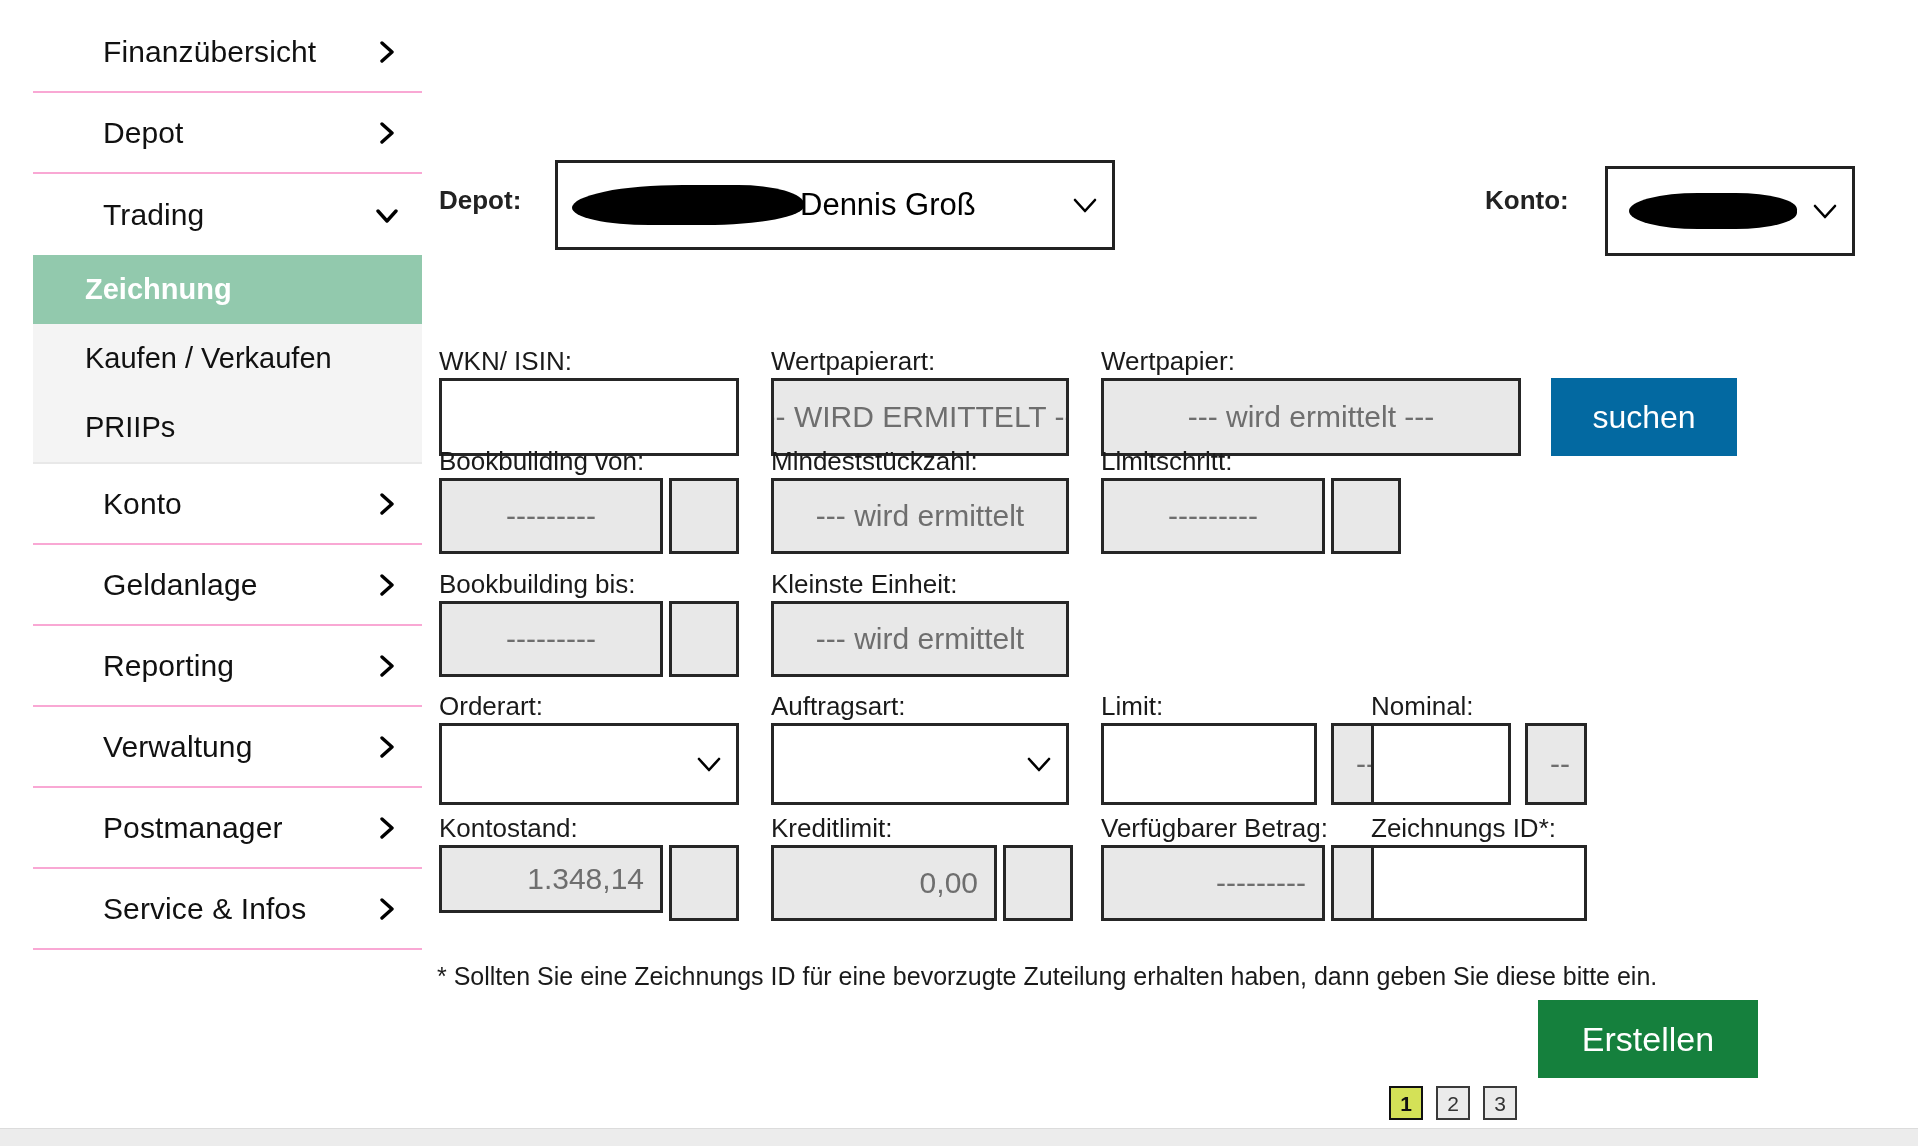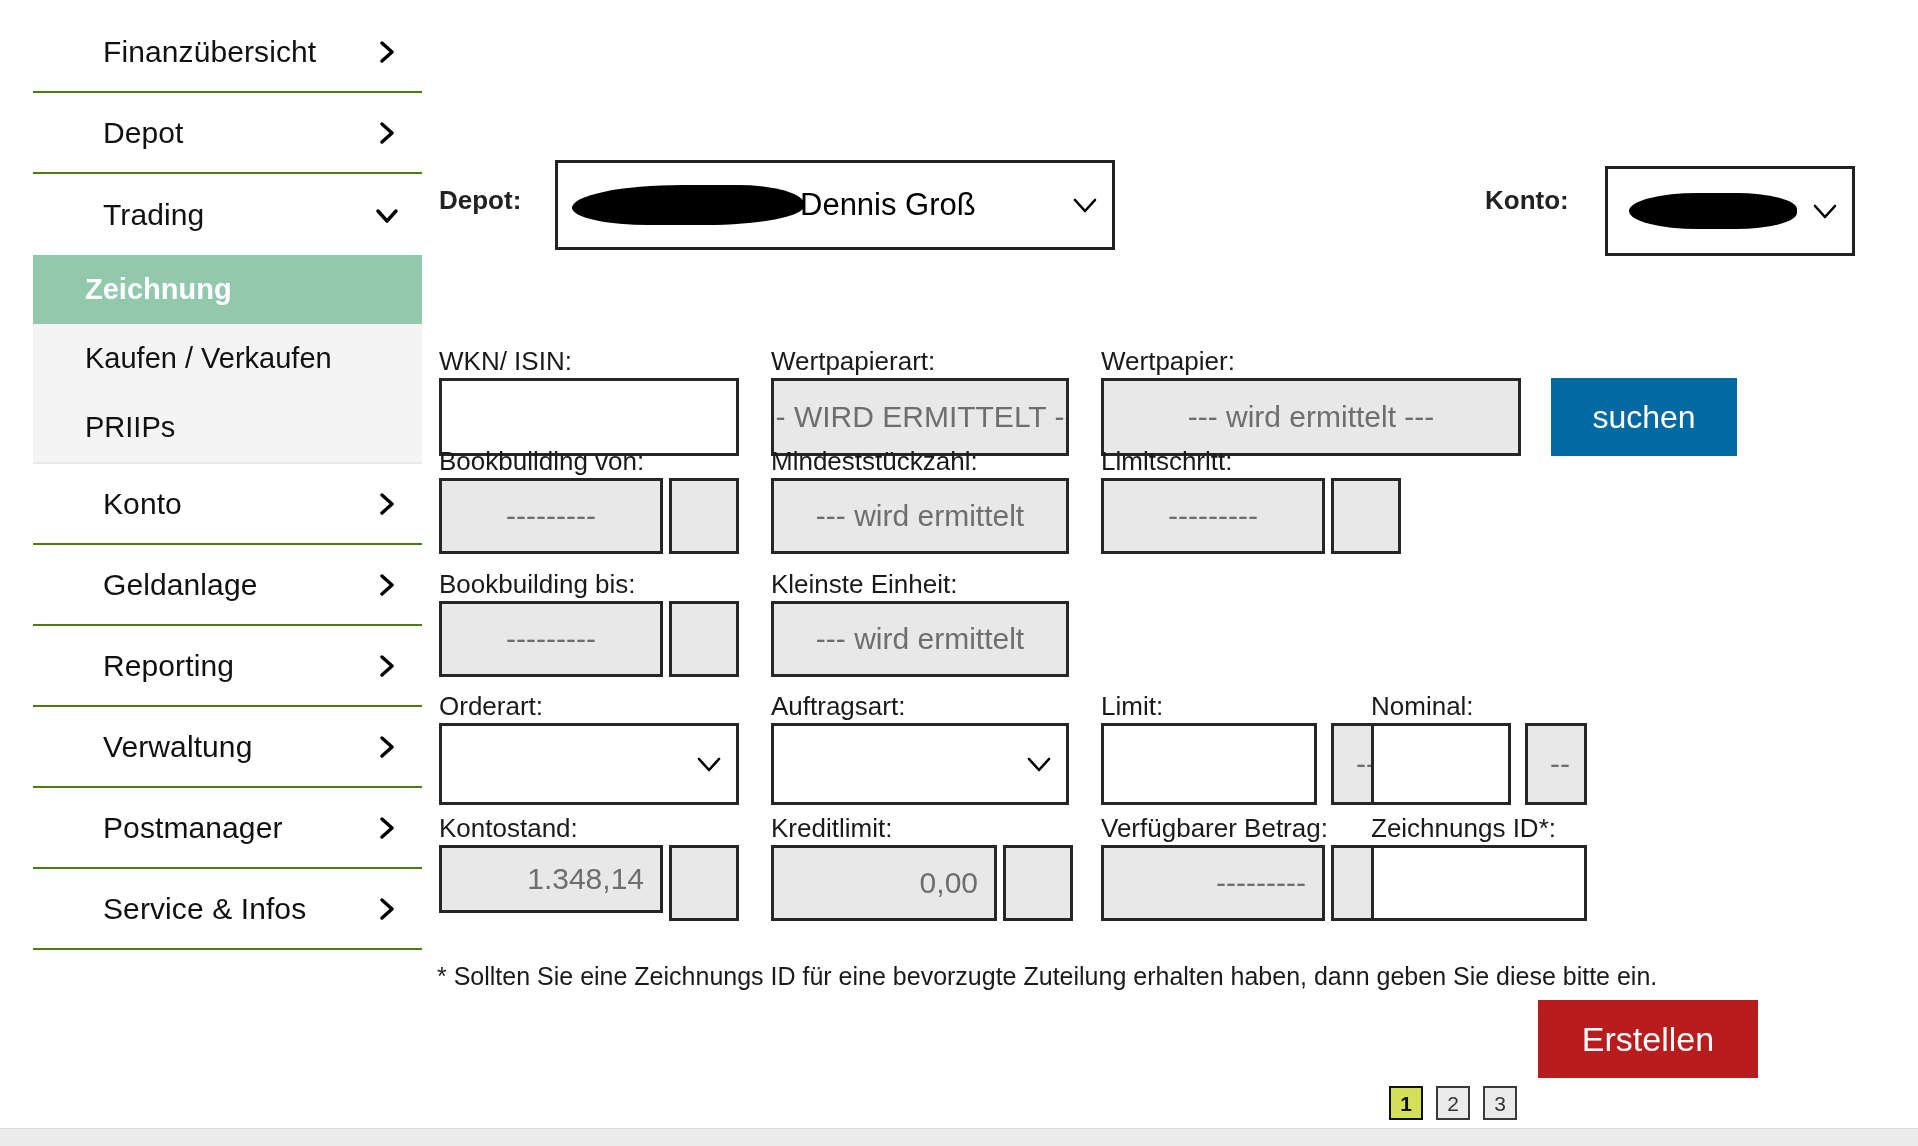--- a/index.html
+++ b/index.html
@@ -25,21 +25,21 @@
     left: 0; top: 0;
     width: 455px;
     padding-top: 12px;
   }
   .nav-item {
     position: relative;
     height: 81px;
     display: flex;
     align-items: center;
     padding: 0 26px 0 70px;
-    border-bottom: 2px solid #4d7c0f;
+    border-bottom: 2px solid #f9a8d4;
     margin: 0 33px 0 33px;
     cursor: pointer;
   }
   .nav-item .nav-label {
     font-size: 30px;
     color: #111111;
     letter-spacing: 0.1px;
     white-space: nowrap;
   }
   .nav-item .chev {
@@ -210,21 +210,21 @@
     border: none;
     font-family: inherit;
     font-size: 34px;
     color: #ffffff;
     display: flex;
     align-items: center;
     justify-content: center;
     cursor: pointer;
   }
   .btn-back { background: #cfcfcf; }
-  .btn-primary { background: #b91c1c; }
+  .btn-primary { background: #15803d; }
 
   .pager {
     position: absolute;
     display: flex;
     gap: 13px;
   }
   .pg {
     width: 34px; height: 34px;
     border: 2px solid #3a3a3a;
     background: #ebebeb;

